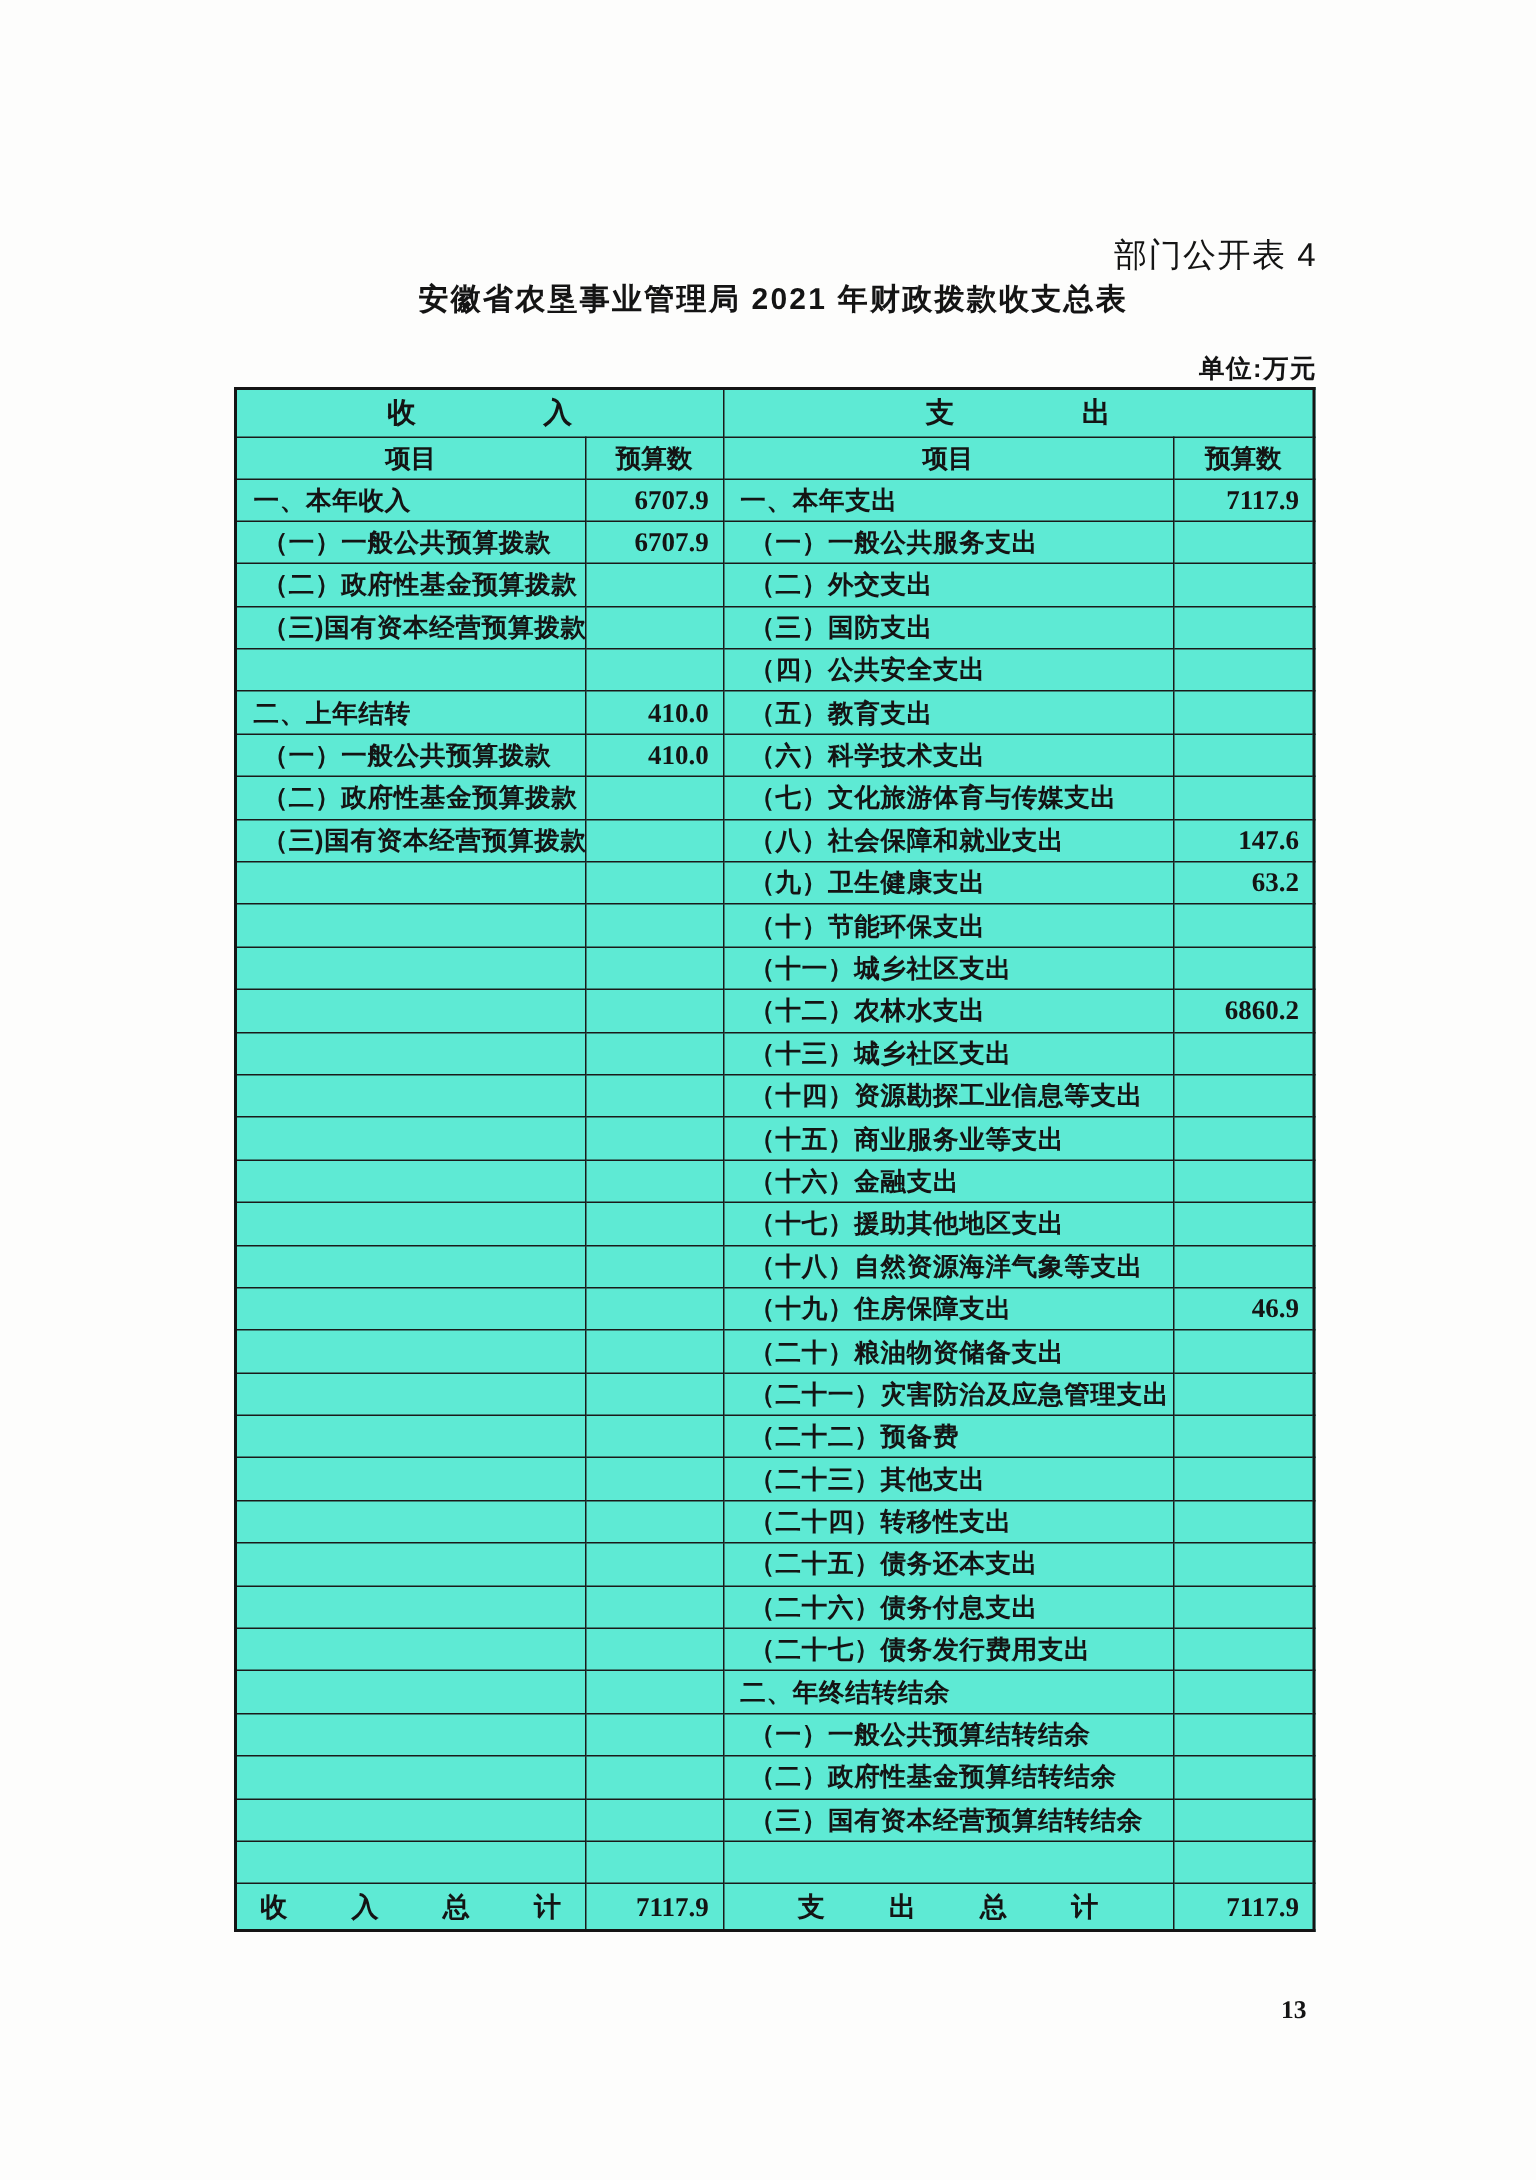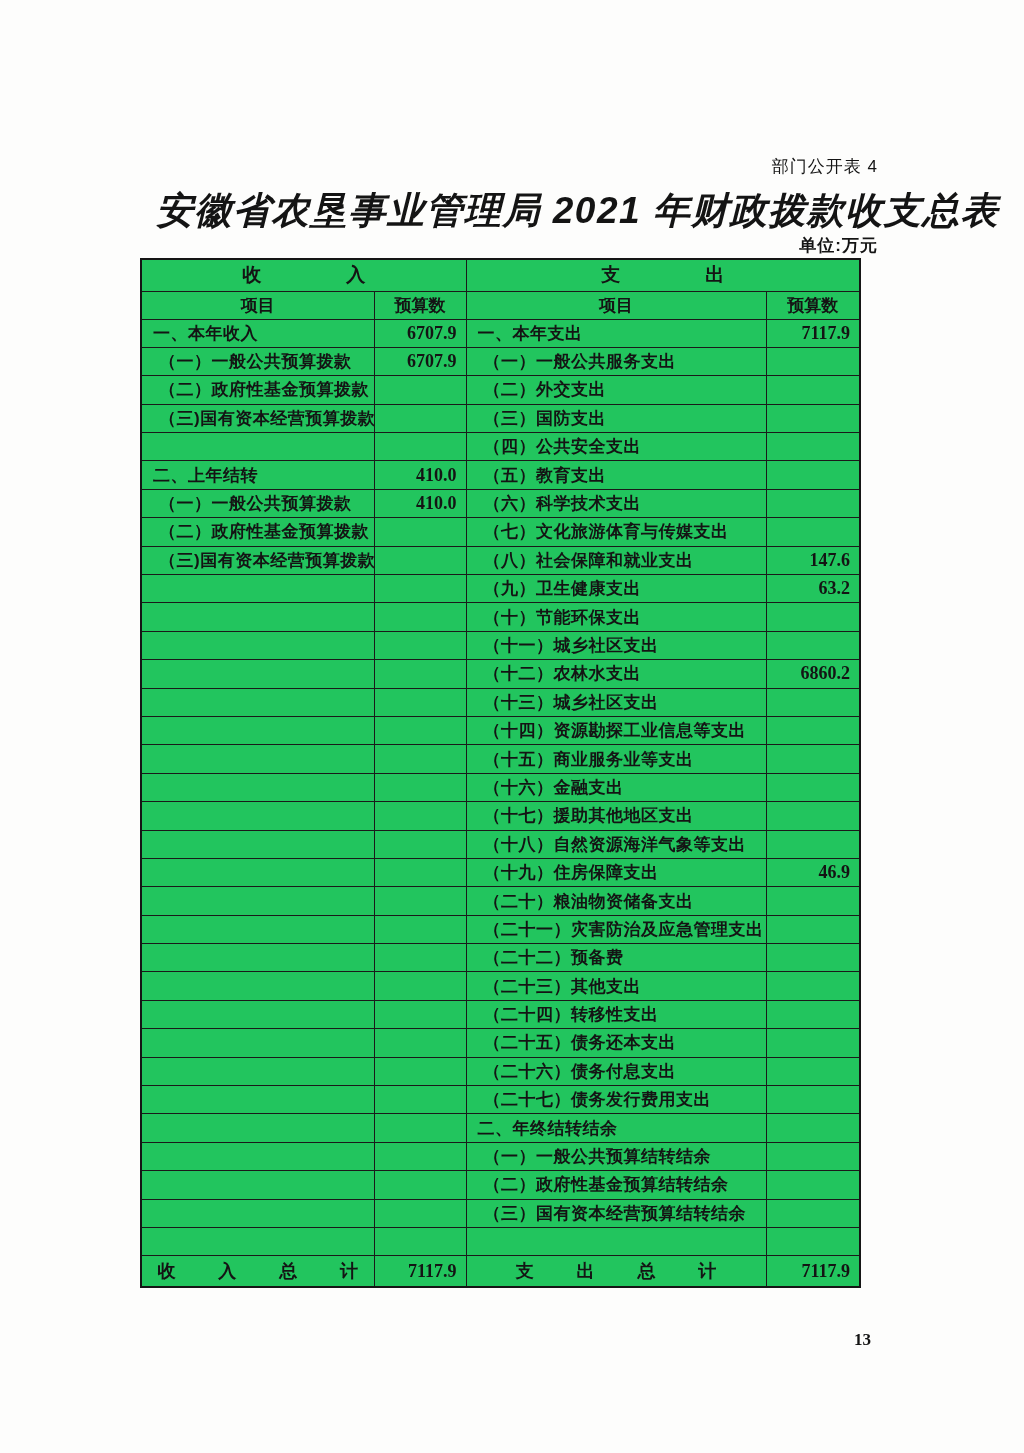--- a/index.html
+++ b/index.html
@@ -9,55 +9,54 @@
     background: #fdfdfc;
     color: #141414;
     font-family: "Liberation Sans", "DejaVu Sans", sans-serif;
     overflow: hidden;
   }
 
   .doc-note {
     position: absolute;
     top: 155px;
     right: 146px;
-    font-size: 17px;
+    font-size: 22px;
     font-weight: 500;
     letter-spacing: 1px;
   }
 
   .page-title {
     position: absolute;
     top: 186px;
     left: 156px;
     width: 719px;
     text-align: center;
-    font-size: 37px;
+    font-size: 20px;
     font-weight: 800;
     letter-spacing: 1.5px;
     white-space: nowrap;
-    font-style: italic;
   }
 
   .unit-note {
     position: absolute;
     top: 234px;
     right: 146px;
     font-size: 17px;
     font-weight: 700;
     letter-spacing: 1px;
   }
 
   table.budget-table {
     position: absolute;
     top: 258px;
-    left: 140px;
+    left: 156px;
     width: 719px;
     border-collapse: collapse;
     table-layout: fixed;
-    background: #22c55e;
+    background: #5eead4;
   }
   table.budget-table col.c-item-l { width: 233px; }
   table.budget-table col.c-val-l  { width: 92px; }
   table.budget-table col.c-item-r { width: 300px; }
   table.budget-table col.c-val-r  { width: 94px; }
 
   table.budget-table th,
   table.budget-table td {
     border: 1.6px solid #1a1a1a;
     overflow: hidden;

